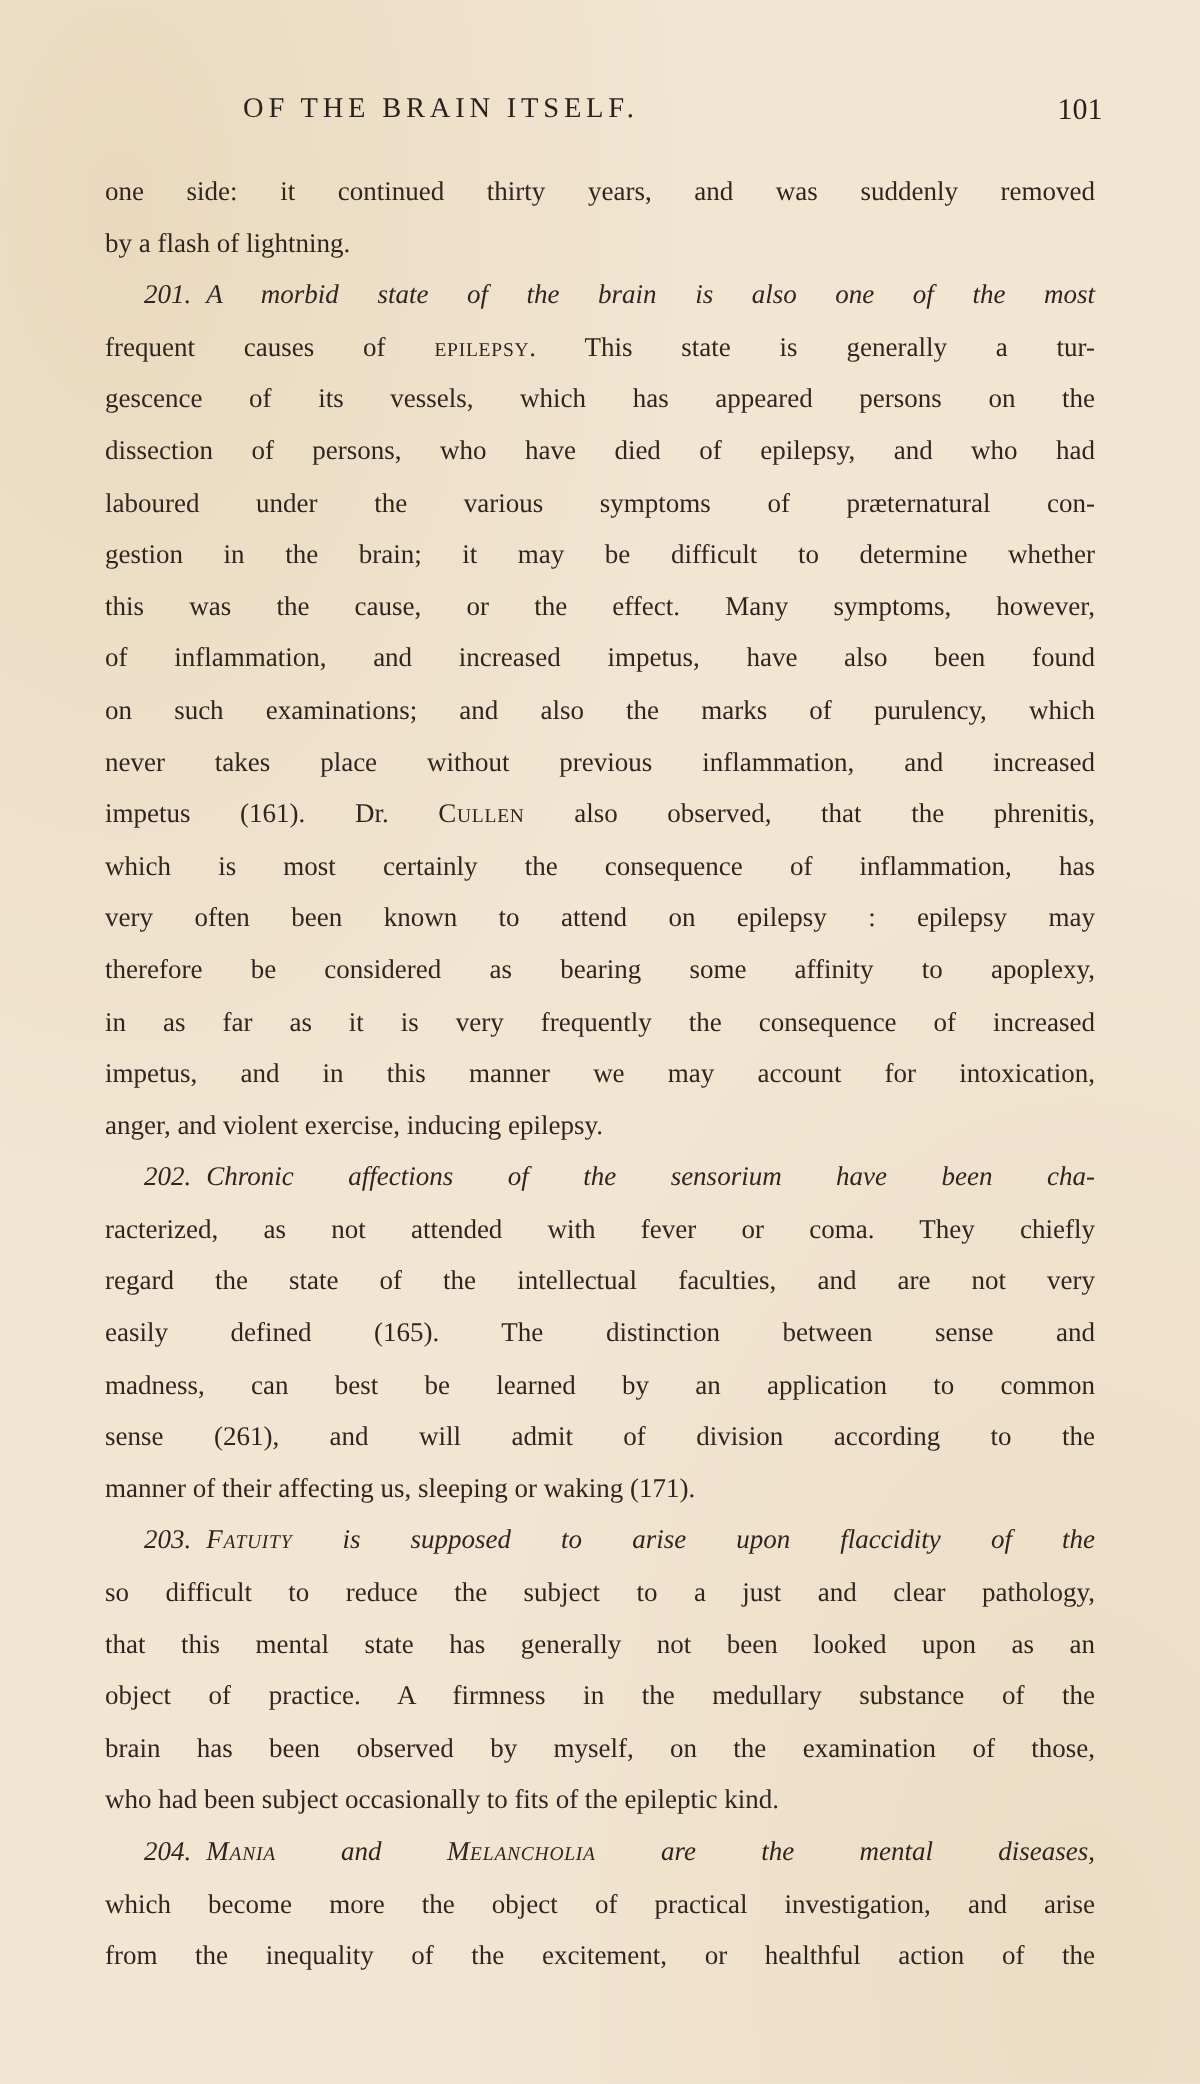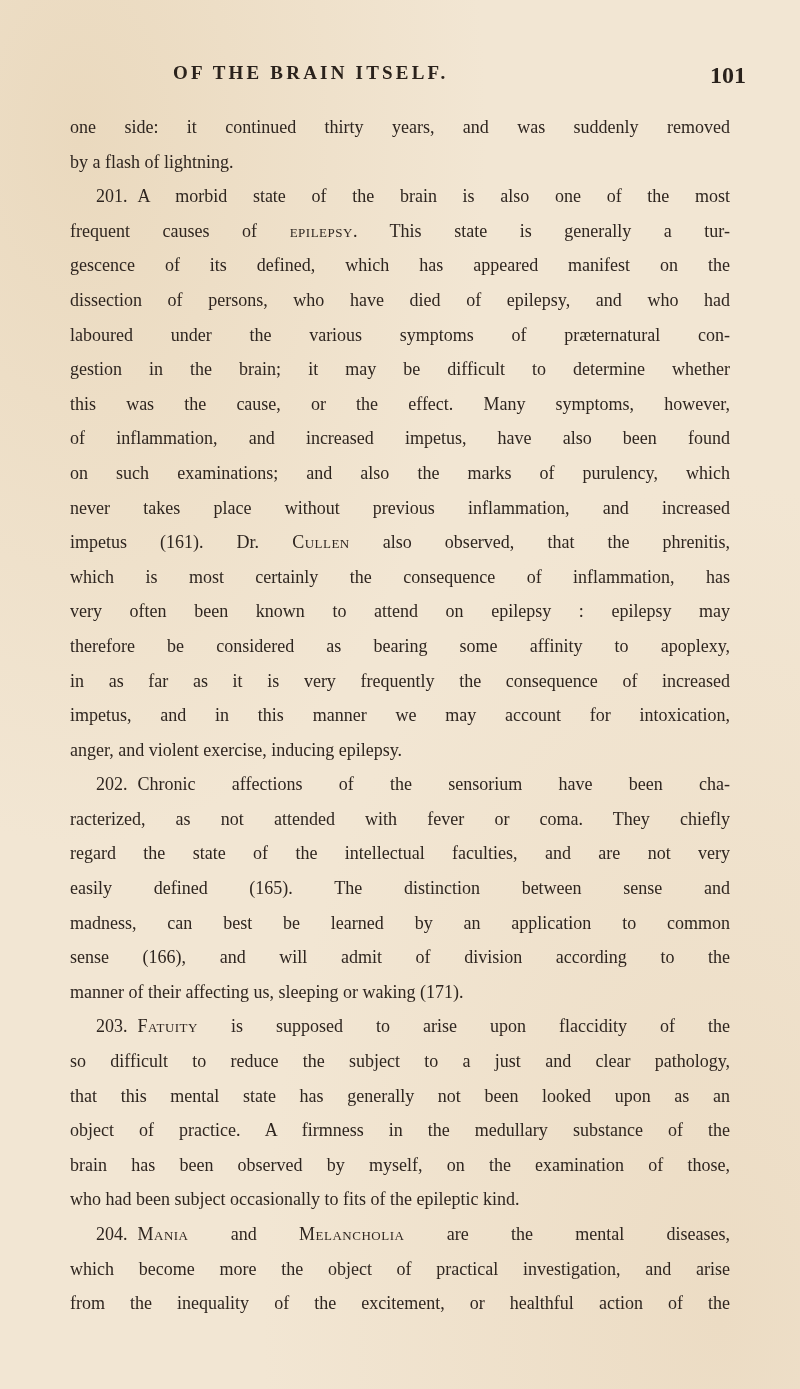--- a/index.html
+++ b/index.html
@@ -7,76 +7,76 @@
     width: 800px; height: 1389px; overflow: hidden;
     background: #f2e6d3;
     background-image: radial-gradient(ellipse at 10% 10%, #ead9be 0%, rgba(234,217,190,0) 40%),
                       radial-gradient(ellipse at 90% 95%, #ecdcc4 0%, rgba(236,220,196,0) 45%);
     font-family: "Liberation Serif", "DejaVu Serif", serif;
     color: #2f2620;
     position: relative;
   }
   .page { position: absolute; left: 70px; top: 0; width: 660px; }
   .header {
-    position: absolute; top: 62px; left: 16px; width: 660px; height: 30px; font-weight: bold;
+    position: absolute; top: 62px; left: 5px; width: 660px; height: 30px;
   }
   .running-head {
     position: absolute; left: 87px; top: 0;
     font-size: 19px; letter-spacing: 3.2px; color: #2a221c;
   }
   .page-number {
-    position: absolute; right: 0; top: 0; font-size: 24px; color: #2a221c;
+    position: absolute; right: 0; top: 0; font-size: 20px; color: #2a221c;
   }
   .body-text {
     position: absolute; top: 110px; left: 0; width: 660px;
     font-size: 18px; line-height: 34.6px; text-align: justify;
   }
   .line {
     display: block; height: 34.6px; white-space: nowrap;
     text-align-last: justify; text-align: justify;
   }
   .line.last { text-align-last: left; }
-  .line.indent { padding-left: 26px; }
+  .line.indent { padding-left: 26px; font-style: italic; }
   .sc { font-variant: small-caps; letter-spacing: 0.5px; }
   .para-num { margin-right: 10px; }
 </style>
 </head>
 <body>
 
 <div class="page">
   <div class="header">
     <span class="running-head">OF THE BRAIN ITSELF.</span>
     <span class="page-number">101</span>
   </div>
   <div class="body-text" id="body-text">
       <div class="line"><span>one side: it continued thirty years, and was suddenly removed</span></div>
       <div class="line last"><span>by a flash of lightning.</span></div>
       <div class="line indent"><span class="para-num">201.</span><span>A morbid state of the brain is also one of the most</span></div>
       <div class="line"><span>frequent causes of </span><span class="sc">epilepsy</span><span>. This state is generally a tur-</span></div>
-      <div class="line"><span>gescence of its defined, which has appeared manifest on the</span></div>
+      <div class="line"><span>gescence of its vessels, which has appeared persons on the</span></div>
       <div class="line"><span>dissection of persons, who have died of epilepsy, and who had</span></div>
       <div class="line"><span>laboured under the various symptoms of præternatural con-</span></div>
       <div class="line"><span>gestion in the brain; it may be difficult to determine whether</span></div>
       <div class="line"><span>this was the cause, or the effect. Many symptoms, however,</span></div>
       <div class="line"><span>of inflammation, and increased impetus, have also been found</span></div>
       <div class="line"><span>on such examinations; and also the marks of purulency, which</span></div>
       <div class="line"><span>never takes place without previous inflammation, and increased</span></div>
       <div class="line"><span>impetus (161). Dr. </span><span class="sc">Cullen</span><span> also observed, that the phrenitis,</span></div>
       <div class="line"><span>which is most certainly the consequence of inflammation, has</span></div>
       <div class="line"><span>very often been known to attend on epilepsy : epilepsy may</span></div>
       <div class="line"><span>therefore be considered as bearing some affinity to apoplexy,</span></div>
       <div class="line"><span>in as far as it is very frequently the consequence of increased</span></div>
       <div class="line"><span>impetus, and in this manner we may account for intoxication,</span></div>
       <div class="line last"><span>anger, and violent exercise, inducing epilepsy.</span></div>
       <div class="line indent"><span class="para-num">202.</span><span>Chronic affections of the sensorium have been cha-</span></div>
       <div class="line"><span>racterized, as not attended with fever or coma. They chiefly</span></div>
       <div class="line"><span>regard the state of the intellectual faculties, and are not very</span></div>
       <div class="line"><span>easily defined (165). The distinction between sense and</span></div>
       <div class="line"><span>madness, can best be learned by an application to common</span></div>
-      <div class="line"><span>sense (166), and will admit of division according to the</span></div>
+      <div class="line"><span>sense (261), and will admit of division according to the</span></div>
       <div class="line last"><span>manner of their affecting us, sleeping or waking (171).</span></div>
       <div class="line indent"><span class="para-num">203.</span><span class="sc">Fatuity</span><span> is supposed to arise upon flaccidity of the</span></div>
       <div class="line"><span>so difficult to reduce the subject to a just and clear pathology,</span></div>
       <div class="line"><span>that this mental state has generally not been looked upon as an</span></div>
       <div class="line"><span>object of practice. A firmness in the medullary substance of the</span></div>
       <div class="line"><span>brain has been observed by myself, on the examination of those,</span></div>
       <div class="line last"><span>who had been subject occasionally to fits of the epileptic kind.</span></div>
       <div class="line indent"><span class="para-num">204.</span><span class="sc">Mania</span><span> and </span><span class="sc">Melancholia</span><span> are the mental diseases,</span></div>
       <div class="line"><span>which become more the object of practical investigation, and arise</span></div>
       <div class="line"><span>from the inequality of the excitement, or healthful action of the</span></div>

